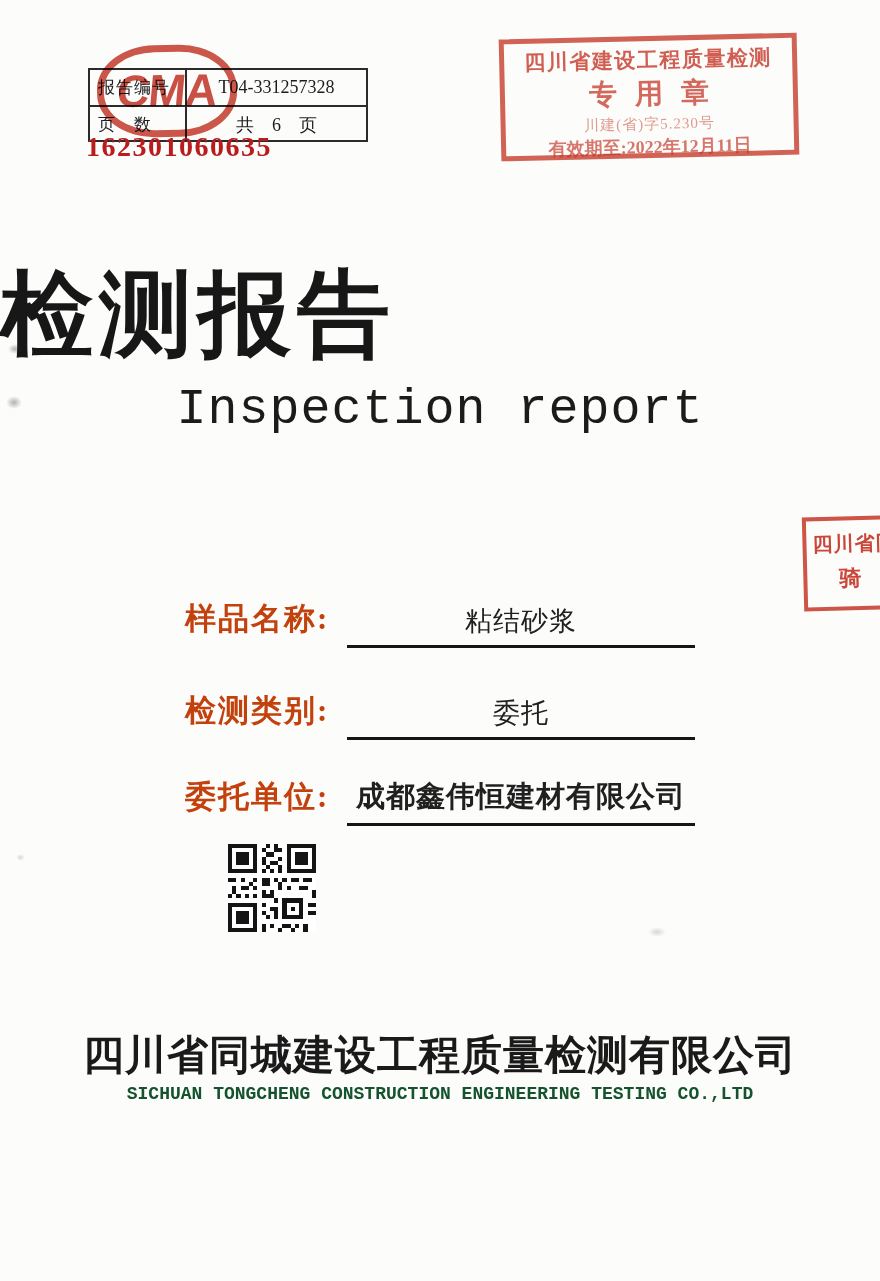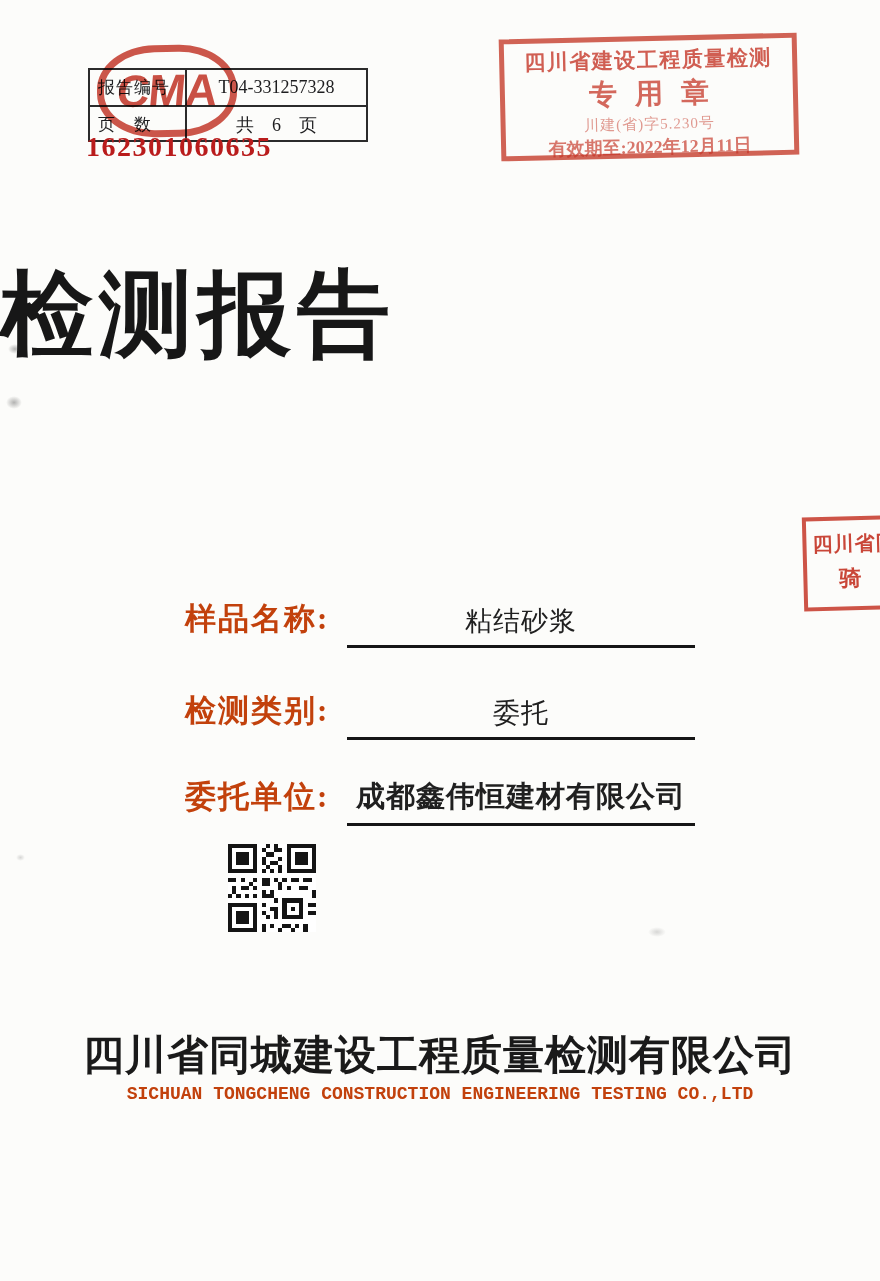--- a/index.html
+++ b/index.html
@@ -75,21 +75,21 @@
   
   .qr{position:absolute;left:228px;top:844px;width:88px;height:88px;}
   
   .foot-cn{
     position:absolute;left:0;top:1028px;width:100%;text-align:center;
     font-size:41px;font-weight:600;letter-spacing:1px;color:#1a1a1a;font-family:Liberation Mono, monospace;
   }
   .foot-en{
     position:absolute;left:0;top:1084px;width:100%;text-align:center;
     font-family:"Liberation Mono","DejaVu Sans Mono",monospace;
-    font-size:18px;font-weight:700;color:#c2410c;
+    font-size:18px;font-weight:700;color:#14532d;
   }
   
   .speck{position:absolute;border-radius:50%;background:radial-gradient(rgba(40,40,40,.35),rgba(40,40,40,0) 70%);}
   .s1{left:8px;top:344px;width:14px;height:10px;}
   .s2{left:6px;top:396px;width:16px;height:13px;}
   .s3{left:648px;top:927px;width:18px;height:10px;opacity:.5;}
   .s4{left:16px;top:854px;width:9px;height:7px;opacity:.5;}
 </style>
 </head>
 <body>
@@ -114,20 +114,21 @@
   <div class="serial">162301060635</div>
 
   <div class="appr">
     <div class="l1">四川省建设工程质量检测</div>
     <div class="l2">专用章</div>
     <div class="l3">川建(省)字5.230号</div>
     <div class="l4">有效期至:2022年12月11日</div>
   </div>
 
   <div class="title-cn">检测报告</div>
+  <div class="title-en">Inspection report</div>
 
   <div class="ride">
     <div class="r1">四川省同城</div>
     <div class="r2">骑</div>
   </div>
 
   <div class="field-row" style="top:598px">
     <span class="field-label">样品名称:</span>
     <span class="field-line">
       <span class="field-value">粘结砂浆</span>

